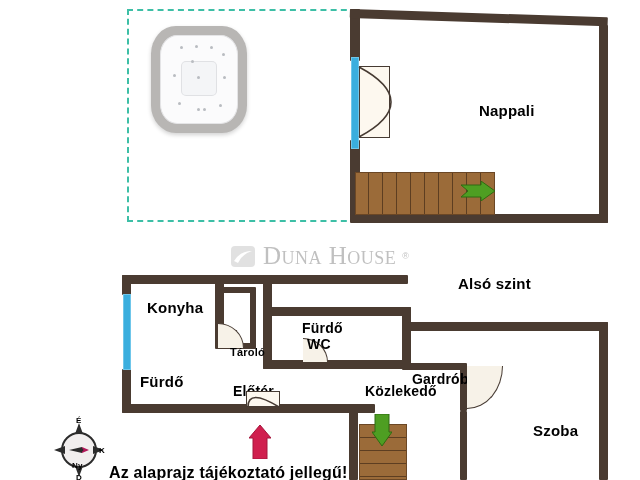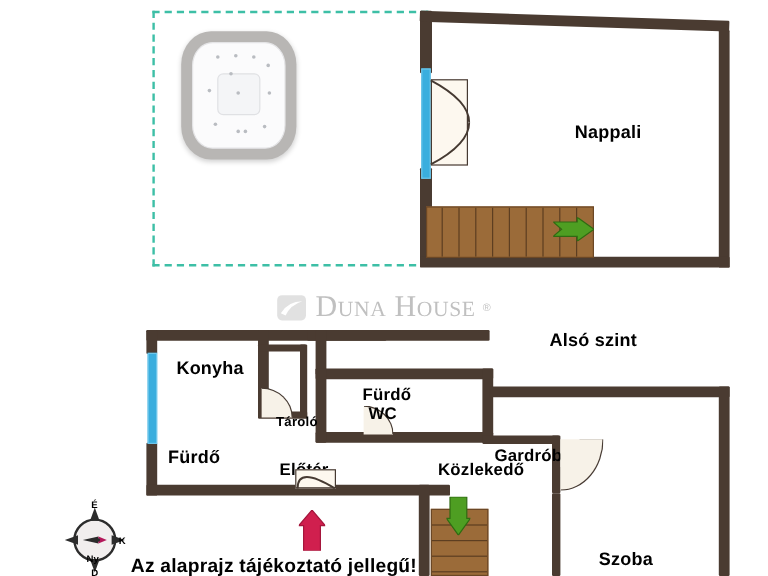--- a/index.html
+++ b/index.html
@@ -254,21 +254,21 @@
   <div class="wall" style="left:402px; top:363px; width:64px; height:7px;"></div>
   <div class="wall" style="left:460px; top:363px; width:7px; height:48px;"></div>
   <div class="label md" style="left:412px; top:335px;margin-top:36px;">Gardrób</div>
 
   <div class="wall" style="left:599px; top:322px; width:9px; height:158px;"></div>
 
   <div class="door swing-br" style="left:467px; top:366px; width:36px; height:43px;">
     <div class="leaf"></div>
   </div>
 
-  <div class="label lg" style="left:499px; top:422px;margin-top:36px;">Szoba</div>
+  <div class="label lg" style="left:533px; top:422px;">Szoba</div>
 
   <div class="label md" style="left:365px; top:383px;">Közlekedő</div>
 
   <div class="label lg" style="left:147px; top:299px;">Konyha</div>
 
   <div class="label lg" style="left:140px; top:373px;">Fürdő</div>
 
   <div class="label sm" style="left:219px; top:346px;margin-left:11px;">Tároló</div>
 
   <div class="label md" style="left:233px; top:383px;">Előtér</div>

